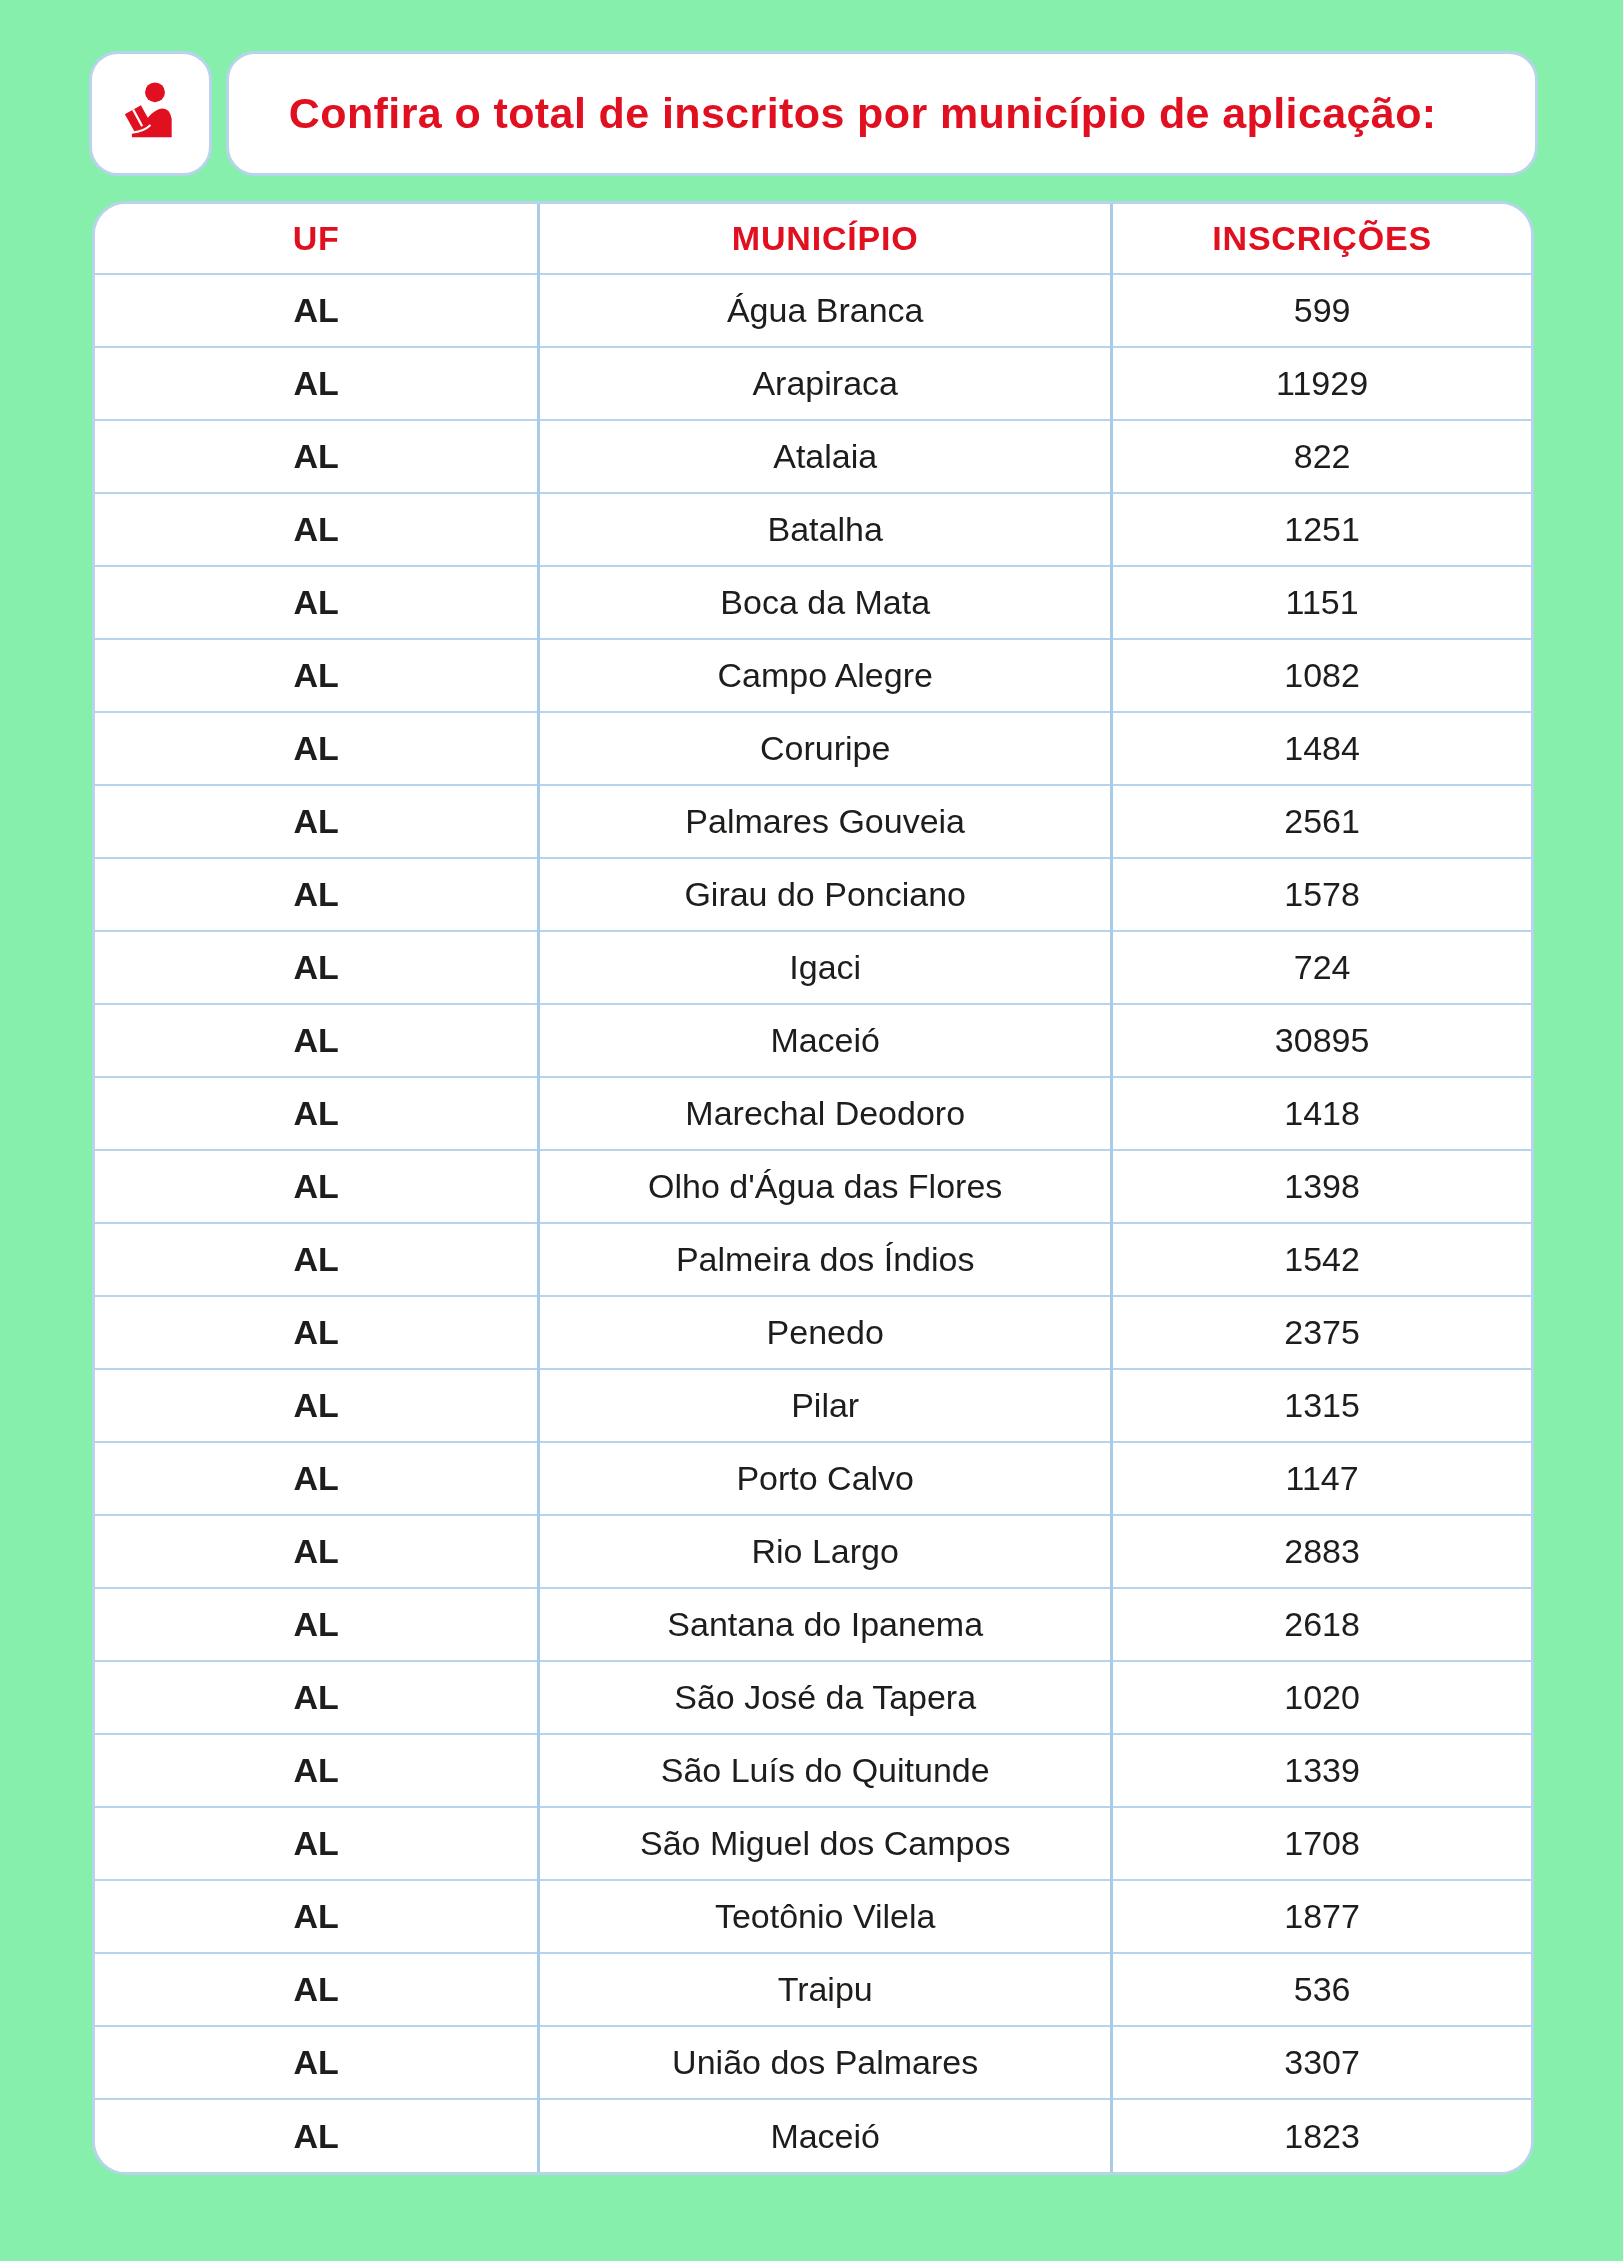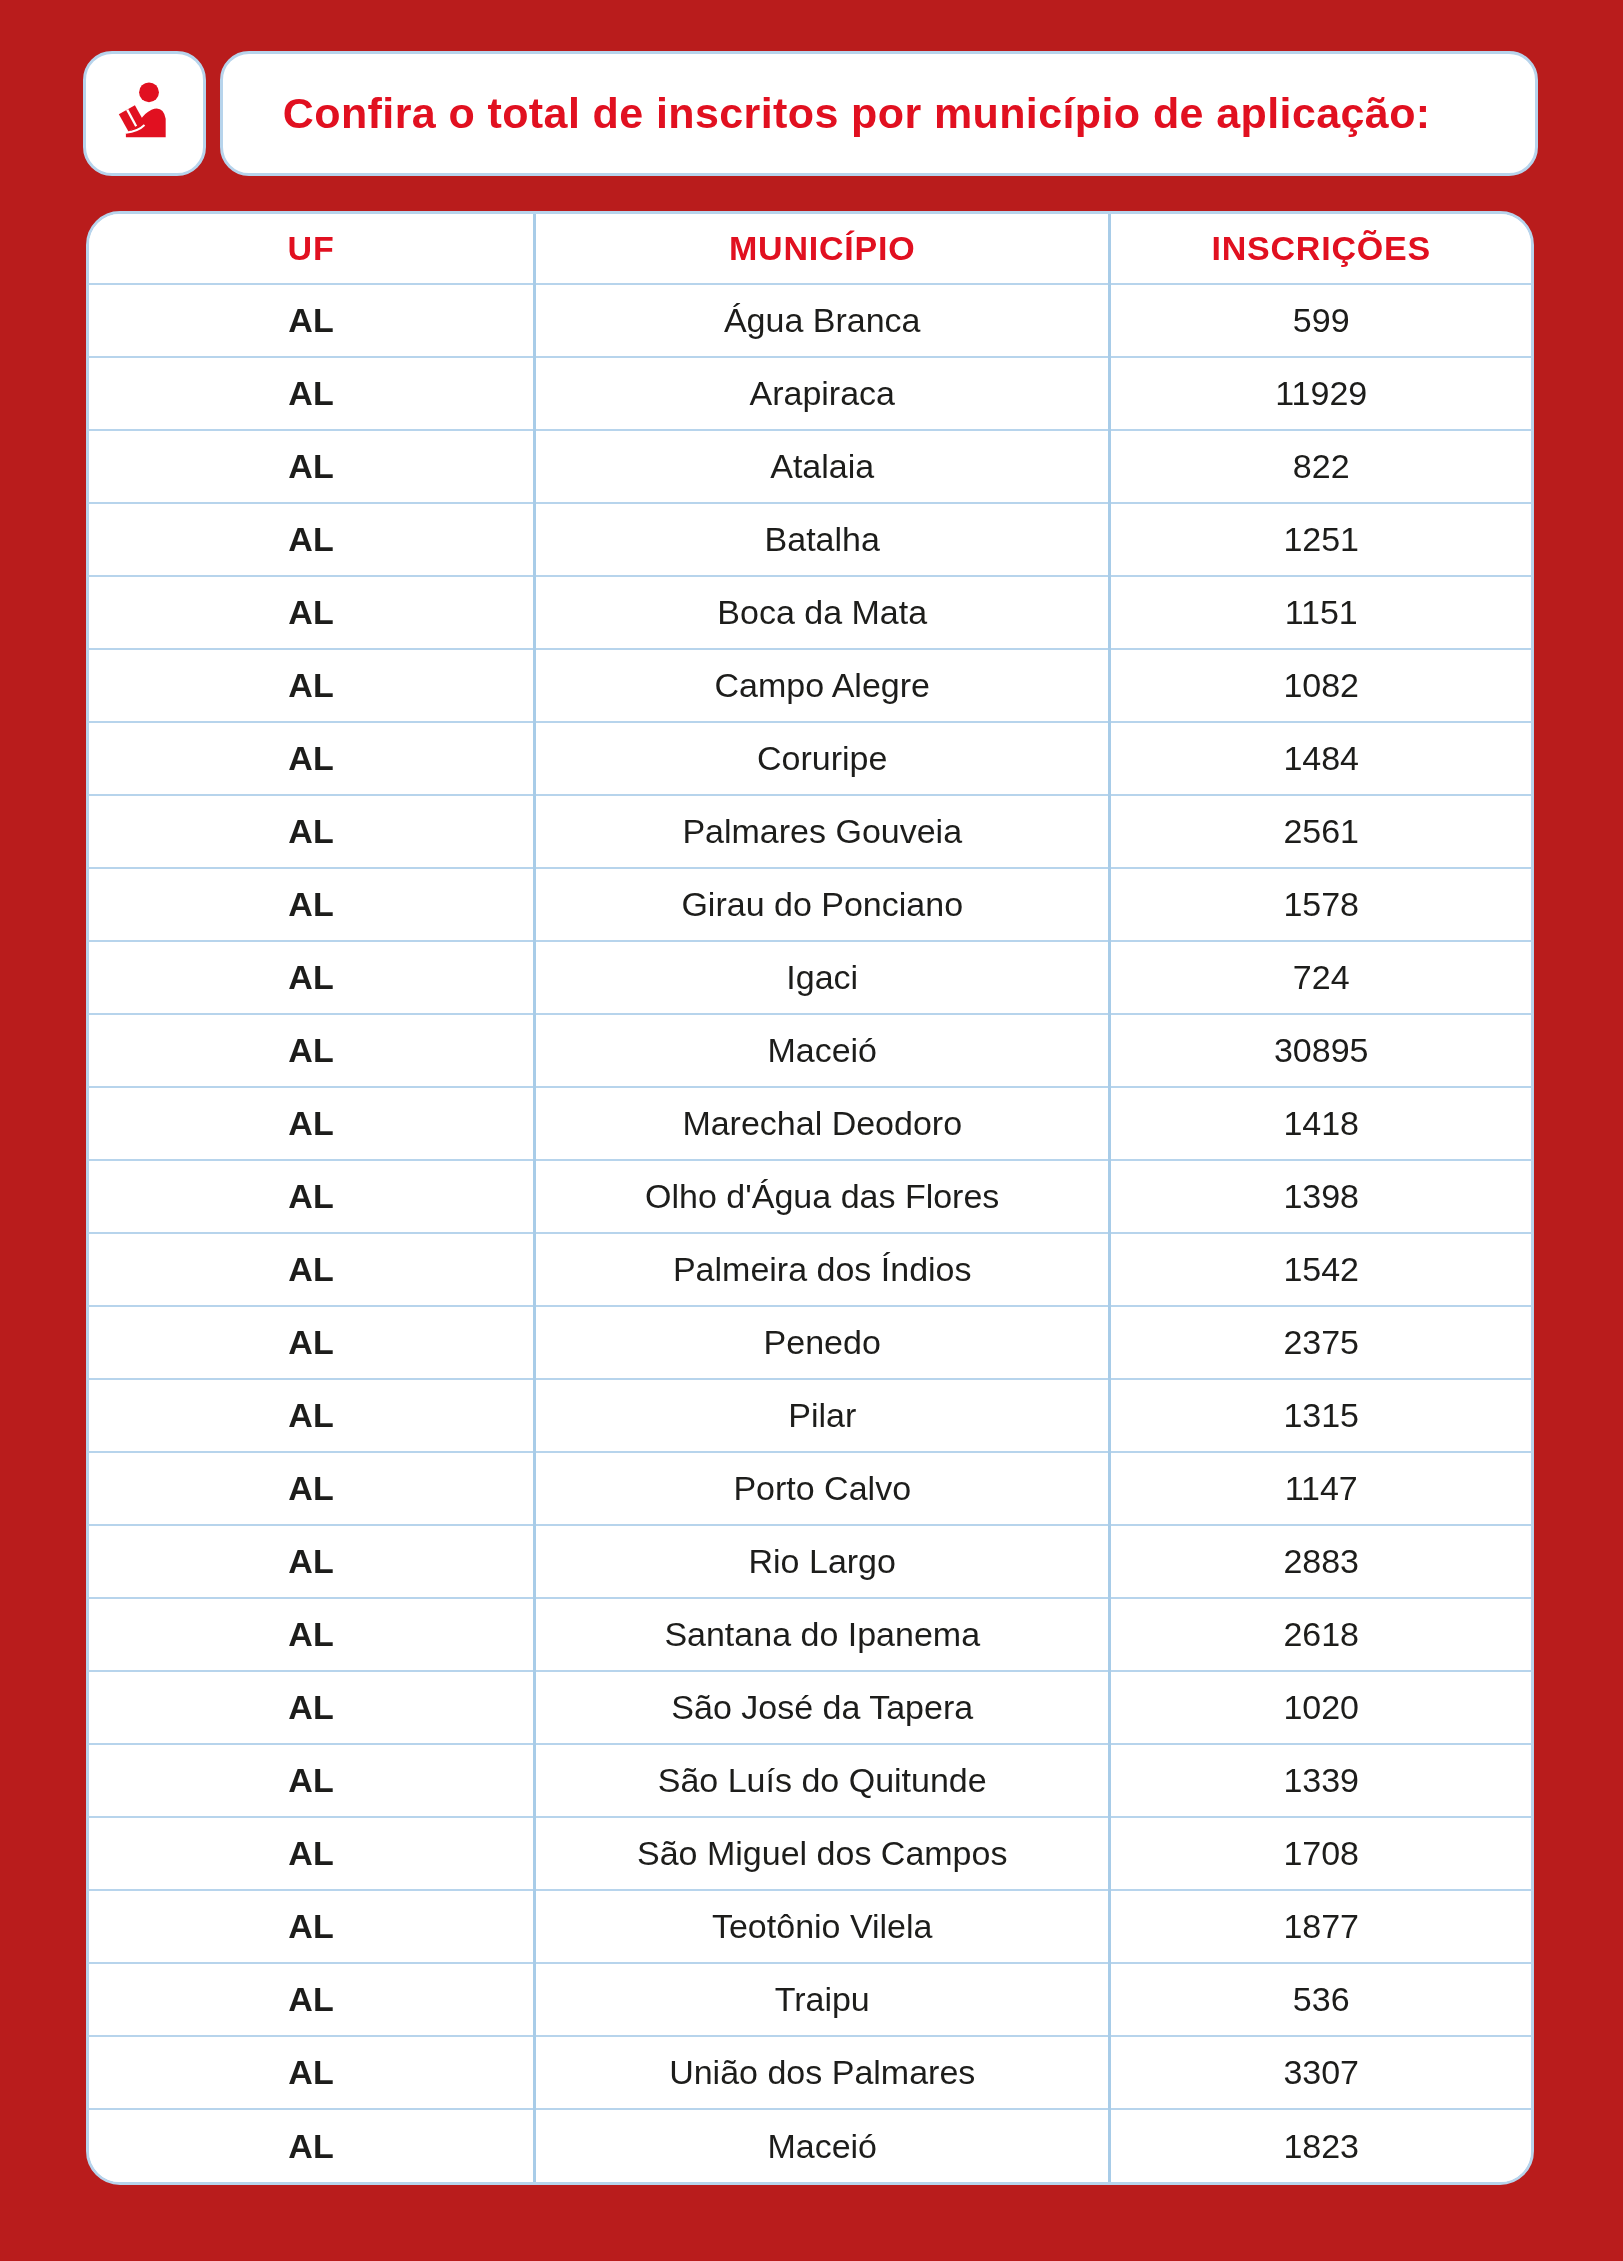--- a/index.html
+++ b/index.html
@@ -7,21 +7,22 @@
   body {
     width: 1624px;
     height: 2261px;
     font-family: "Liberation Sans", sans-serif;
     color: #1d1d1b;
   }
   .page {
     position: relative;
     width: 1624px;
     height: 2261px;
-    background: #b91c1c;
+    background: #86efac;
+    padding-left: 6px;
   }
 
   
   .header-row {
     display: flex;
     align-items: stretch;
     gap: 13.8px;
     padding: 51px 86px 0 83px;
   }
   .icon-box {
@@ -48,21 +49,21 @@
   }
   .title-text {
     font-size: 43px;
     font-weight: bold;
     letter-spacing: 0.4px;
     color: #e11020;
   }
 
   
   .table-wrap {
-    margin: 35px 90px 0 86px;
+    margin: 25px 90px 0 86px;
     border: 3.1px solid #b7d4ec;
     border-radius: 34px;
     overflow: hidden;
     background: #ffffff;
   }
   table {
     width: 100%;
     border-collapse: collapse;
     table-layout: fixed;
   }

